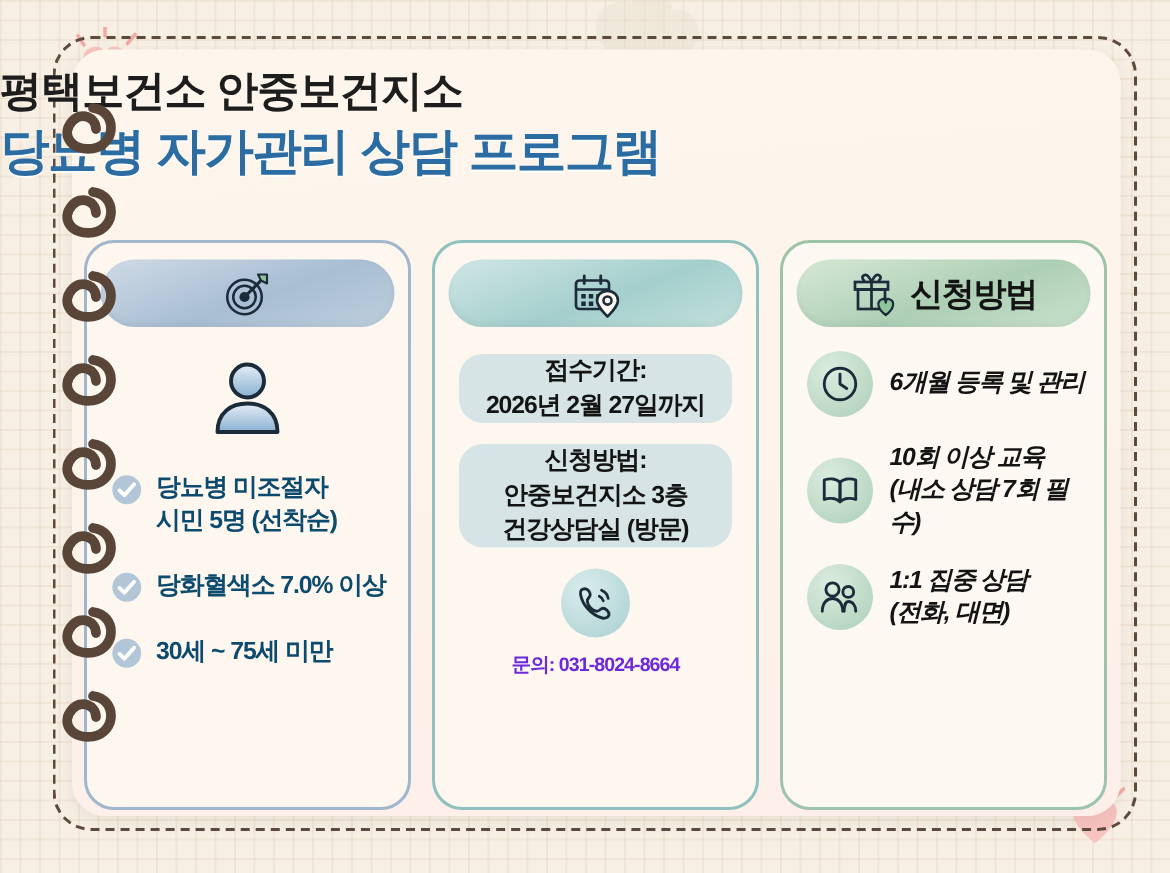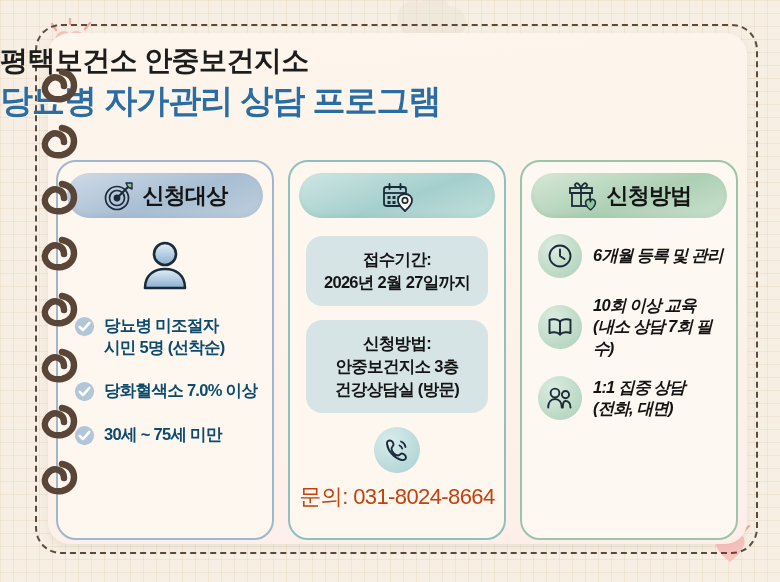--- a/index.html
+++ b/index.html
@@ -169,21 +169,21 @@
     letter-spacing: -0.7px;
     white-space: pre-line;
   }
   .check { width: 21px; height: 21px; flex: none; margin-top: 2px; }
 
   
   .info-box {
     margin: 0 16px 14px 16px;
     background: #d6e4e6;
     border-radius: 16px;
-    padding: 12px 8px;
+    padding: 0 8px;
     text-align: center;
     font-size: 16.5px;
     font-weight: 700;
     color: #141414;
     line-height: 1.4;
     letter-spacing: -0.7px;
     white-space: pre-line;
   }
   .info-box.first { margin-top: 20px; }
   .phone-wrap {
@@ -193,23 +193,23 @@
     margin-bottom: 9px;
   }
   .phone-badge {
     width: 46px; height: 46px;
     border-radius: 50%;
     background: radial-gradient(circle at 35% 30%, #d9ecec 0%, #a9cfd0 100%);
     display: flex; align-items: center; justify-content: center;
   }
   .contact-line {
     text-align: center;
-    font-size: 22px;
-    font-weight: 400;
-    color: #c2410c;
+    font-size: 13px;
+    font-weight: 700;
+    color: #6d28d9;
     letter-spacing: -0.6px;
   }
 
   
   .feature-list { padding: 18px 12px 0 16px; }
   .feature {
     display: flex;
     gap: 11px;
     align-items: center;
     margin-bottom: 17px;
@@ -286,21 +286,20 @@
 
     <div class="card blue">
       <div class="card-header">
         <svg class="hicon" viewBox="0 0 32 32">
           <circle cx="14" cy="18" r="11.5" fill="none" stroke="#1b2b3a" stroke-width="1.7"></circle>
           <circle cx="14" cy="18" r="7.5" fill="none" stroke="#1b2b3a" stroke-width="1.7"></circle>
           <circle cx="14" cy="18" r="3.4" fill="#1b2b3a"></circle>
           <path d="M14 18 L27 5" stroke="#1b2b3a" stroke-width="2.1" stroke-linecap="round"></path>
           <path d="M23 3 L29 3 L29 9 L25 7 Z" fill="#8fc49a" stroke="#1b2b3a" stroke-width="1.4" stroke-linejoin="round"></path>
         </svg>
-        <span class="htitle">신청대상</span>
       </div>
 
       <div class="person-wrap">
         <svg width="58" height="58" viewBox="0 0 58 58">
           <defs>
             <linearGradient id="pg" x1="0" y1="0" x2="0" y2="1">
               <stop offset="0%" stop-color="#e4eef7"></stop>
               <stop offset="100%" stop-color="#8ab0d0"></stop>
             </linearGradient>
           </defs>

